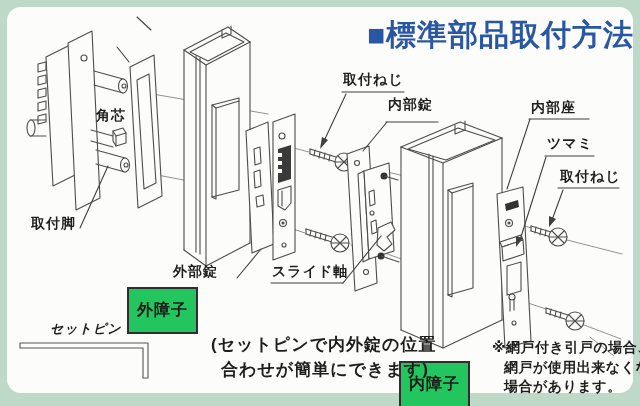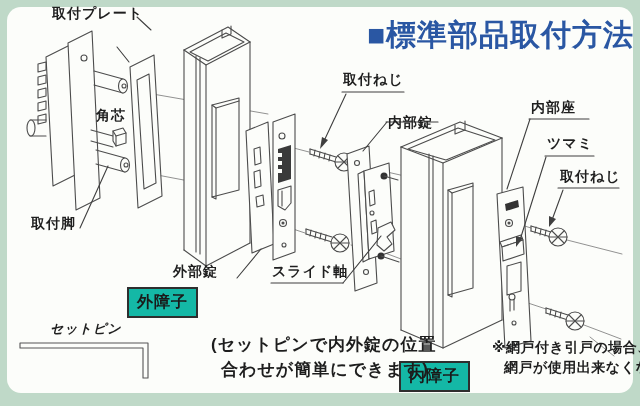--- a/index.html
+++ b/index.html
@@ -6,22 +6,22 @@
   .stage{position:relative;width:640px;height:406px;background:#bfd9c8;overflow:hidden;
          font-family:"Liberation Sans","DejaVu Sans",sans-serif;}
   .panel{position:absolute;left:7px;top:7px;width:626px;height:386px;background:#fcfdfa;
          border-radius:14px;}
   svg.art{position:absolute;left:0;top:0;}
   .title{position:absolute;left:367px;top:15px;font-size:30px;font-weight:700;color:#2a57a3;
          letter-spacing:1px;white-space:nowrap;}
   .lbl{position:absolute;font-size:14px;font-weight:600;color:#1f1f1f;letter-spacing:1px;
        white-space:nowrap;line-height:1.1;}
   .lbl.small{font-size:13px;font-style:italic;}
-  .boxlbl{position:absolute;border:2px solid #2e2e2e;background:#14b8a6;color:#1a1a1a;
-          font-size:16px;font-weight:700;letter-spacing:1px;padding:3px 8px;white-space:nowrap;}
+  .boxlbl{position:absolute;border:2px solid #2e2e2e;background:#22c55e;color:#1a1a1a;
+          font-size:16px;font-weight:700;letter-spacing:1px;padding:11px 8px;white-space:nowrap;}
   .note{position:absolute;color:#1d1d1d;font-weight:700;white-space:nowrap;}
   .note.big{font-size:17px;letter-spacing:1px;}
   .note.sm{font-size:14px;letter-spacing:0.5px;}
 </style>
 </head>
 <body>
 
 <div class="stage">
   <div class="panel"></div>
 
@@ -226,32 +226,32 @@
       <line x1="546" y1="157" x2="520" y2="240"></line>
       <polygon points="516,247 516,236 523,238" fill="#3f3f3f" stroke="none"></polygon>
       <line x1="558" y1="188" x2="619" y2="188"></line>
       <line x1="563" y1="190" x2="552" y2="220"></line>
       <polygon points="549,227 549,216 556,219" fill="#3f3f3f" stroke="none"></polygon>
     </g>
   </svg>
 
   <div class="title">■標準部品取付方法</div>
 
-  <div class="lbl" style="left:52px;top:6px">取付プレート</div>
   <div class="lbl" style="left:96px;top:108px">角芯</div>
   <div class="lbl" style="left:31px;top:216px">取付脚</div>
   <div class="lbl" style="left:173px;top:264px">外部錠</div>
   <div class="lbl" style="left:272px;top:264px">スライド軸</div>
   <div class="lbl" style="left:343px;top:72px">取付ねじ</div>
-  <div class="lbl" style="left:388px;top:115px">内部錠</div>
+  <div class="lbl" style="left:388px;top:97px">内部錠</div>
   <div class="lbl" style="left:531px;top:100px">内部座</div>
   <div class="lbl" style="left:547px;top:136px">ツマミ</div>
   <div class="lbl" style="left:560px;top:169px">取付ねじ</div>
   <div class="lbl small" style="left:50px;top:322px">セットピン</div>
 
   <div class="boxlbl" style="left:127px;top:287px">外障子</div>
   <div class="boxlbl" style="left:399px;top:361px">内障子</div>
 
   <div class="note big" style="left:211px;top:333px">(セットピンで内外錠の位置</div>
   <div class="note big" style="left:221px;top:358px">合わせが簡単にできます)</div>
   <div class="note sm" style="left:492px;top:339px">※網戸付き引戸の場合、</div>
   <div class="note sm" style="left:504px;top:359px">網戸が使用出来なくなる</div>
+  <div class="note sm" style="left:504px;top:378px">場合があります。</div>
 </div>
 
 </body></html>

